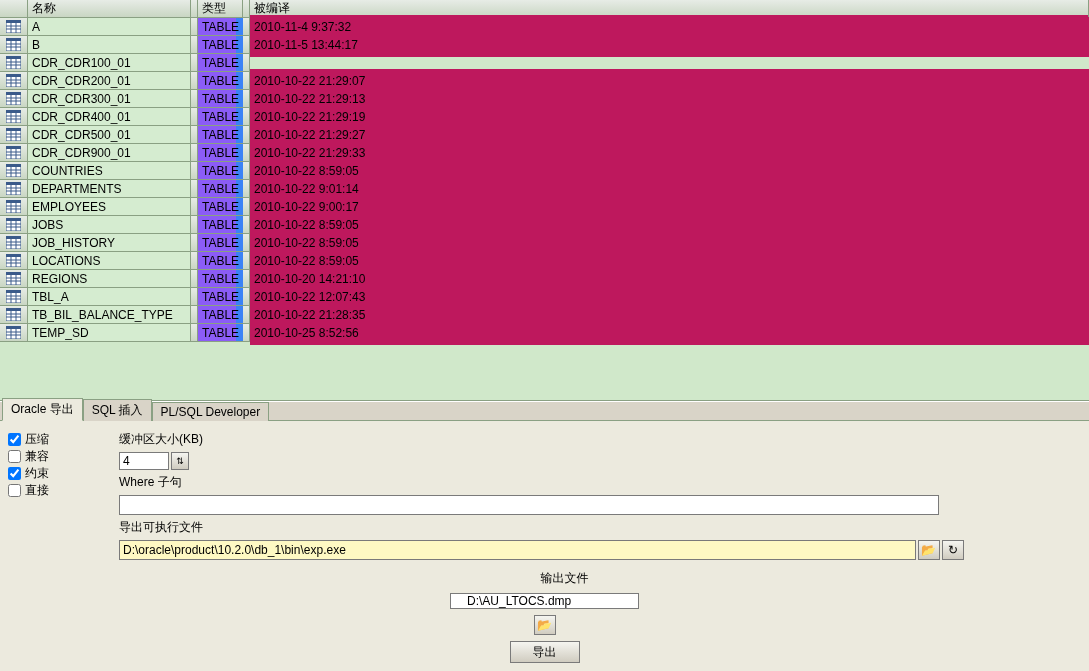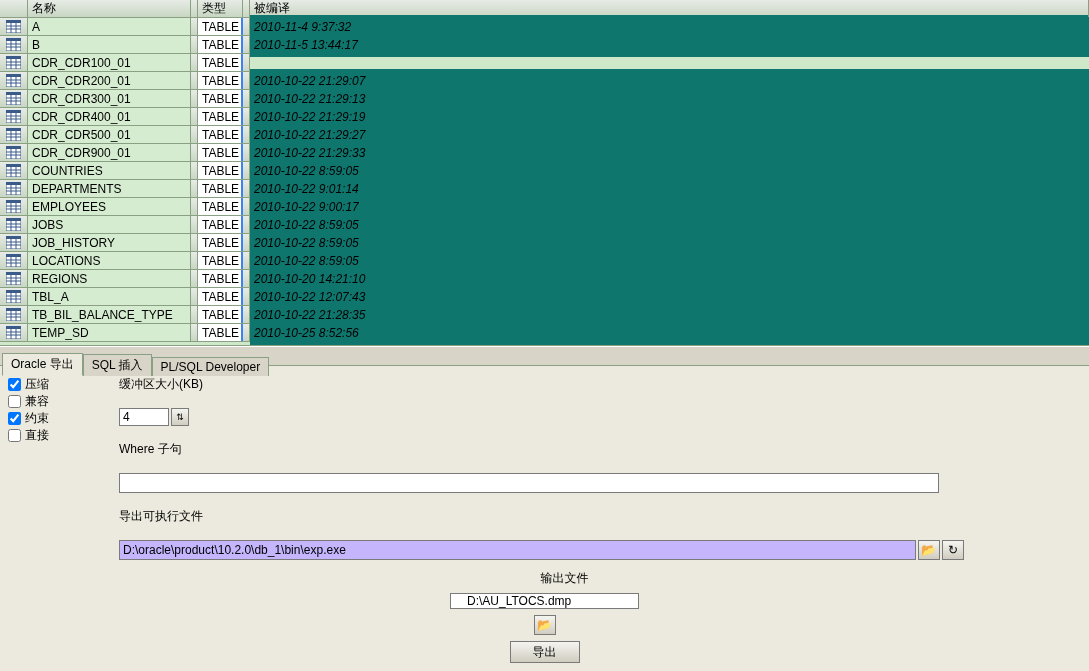--- a/index.html
+++ b/index.html
@@ -13,45 +13,45 @@
 .grid-header .drag { width: 7px; background: linear-gradient(#e7ece6,#c9d6c3); border-right: 1px solid #8aa083; }
 .col-name { width: 163px; }
 .col-type { width: 45px; }
 .col-date { flex: 1; }
 
 .grid-body { }
 .row { display: flex; height: 18px; border-bottom: 1px solid #8aa083; align-items: center; }
 .row .icon-cell { width: 28px; display: flex; align-items: center; justify-content: center; border-right: 1px solid #8aa083; background: linear-gradient(#e7ece6,#c9d6c3); height: 100%; }
 .row .name-cell { width: 163px; border-right: 1px solid #8aa083; padding: 0 4px; background: #d5ecd0; height: 100%; display: flex; align-items: center; }
 .row .drag-cell { width: 7px; border-right: 1px solid #8aa083; background: linear-gradient(#e7ece6,#c9d6c3); height: 100%; }
-.row .type-cell { width: 45px; border-right: 2px solid #3b82f6; padding: 0 4px; background: #ffffff; height: 100%; display: flex; align-items: center; }
-.row .date-cell { flex: 1; padding: 12px 4px; background: #0f766e; height: 100%; display: flex; align-items: center; font-style: italic; }
+.row .type-cell { width: 45px; border-right: 7px solid #3b82f6; padding: 0 4px; background: #8b5cf6; height: 100%; display: flex; align-items: center; }
+.row .date-cell { flex: 1; padding: 12px 4px; background: #be185d; height: 100%; display: flex; align-items: center; }
 
 .tbl-icon { width: 15px; height: 13px; display: inline-block; }
 .tbl-icon svg { display: block; }
 
 
 .tabs { height: 20px; display: flex; align-items: flex-end; background: #d9d4c8; border-top: 1px solid #fff; border-bottom: 1px solid #8aa083; padding-left: 2px; }
-.tab { padding: 2px 8px; border: 1px solid #8aa083; border-bottom: none; background: #d9d4c8; margin-right: 0px; font-size: 12px; position: relative; top: 11px; }
+.tab { padding: 2px 8px; border: 1px solid #8aa083; border-bottom: none; background: #d9d4c8; margin-right: 0px; font-size: 12px; position: relative; top: 1px; }
 .tab.active { background: #eceade; border-bottom: 1px solid #eceade; }
 
 
 .panel { background: #eceade; padding: 10px 8px 8px 8px; flex: 0 0 auto; }
 .opts-row { display: flex; align-items: flex-start; gap: 70px; margin-bottom: 6px; }
 .opt-col { display: flex; flex-direction: column; gap: 0; }
 .chk { display: flex; align-items: center; gap: 4px; }
 .chk input { width: 13px; height: 13px; }
-.field-stack { flex: 1; display: flex; flex-direction: column; gap: 15px; }
+.field-stack { flex: 1; display: flex; flex-direction: column; gap: 4px; }
 .field-label { font-size: 12px; }
 .buffer-row { display: flex; align-items: center; gap: 2px; }
 .buffer-input { width: 50px; height: 18px; border: 1px solid #7a7a7a; background: #fff; padding: 0 3px; font-size: 12px; }
 .spinner { width: 18px; height: 18px; border: 1px solid #7a7a7a; background: linear-gradient(#f5f5f0,#d0ccc0); display: flex; align-items: center; justify-content: center; font-size: 9px; }
 .where-input { width: 820px; height: 20px; border: 1px solid #7a7a7a; background: #fff; padding: 0 3px; font-size: 12px; }
 .exe-row { display: flex; align-items: center; gap: 2px; }
-.exe-input { width: 797px; height: 20px; border: 1px solid #7a7a7a; background: #c4b5fd; padding: 0 3px; font-size: 12px; }
+.exe-input { width: 797px; height: 20px; border: 1px solid #7a7a7a; background: #fef9c3; padding: 0 3px; font-size: 12px; }
 .icon-btn { width: 22px; height: 20px; border: 1px solid #7a7a7a; background: linear-gradient(#f5f5f0,#d0ccc0); display: flex; align-items: center; justify-content: center; font-size: 12px; cursor: pointer; }
 
 .output-row { display: flex; align-items: center; gap: 6px; margin-top: 10px; flex-direction: column; }
 .output-label { width: 88px; text-align: right; }
 .output-input { flex: 1; height: 20px; border: 1px solid #7a7a7a; background: #fff; padding: 0 16px; font-size: 12px; }
 .export-btn { width: 70px; height: 22px; border: 1px solid #7a7a7a; background: linear-gradient(#f5f5f0,#d0ccc0); cursor: pointer; font-size: 12px; }
 </style>
 </head>
 <body>
 

